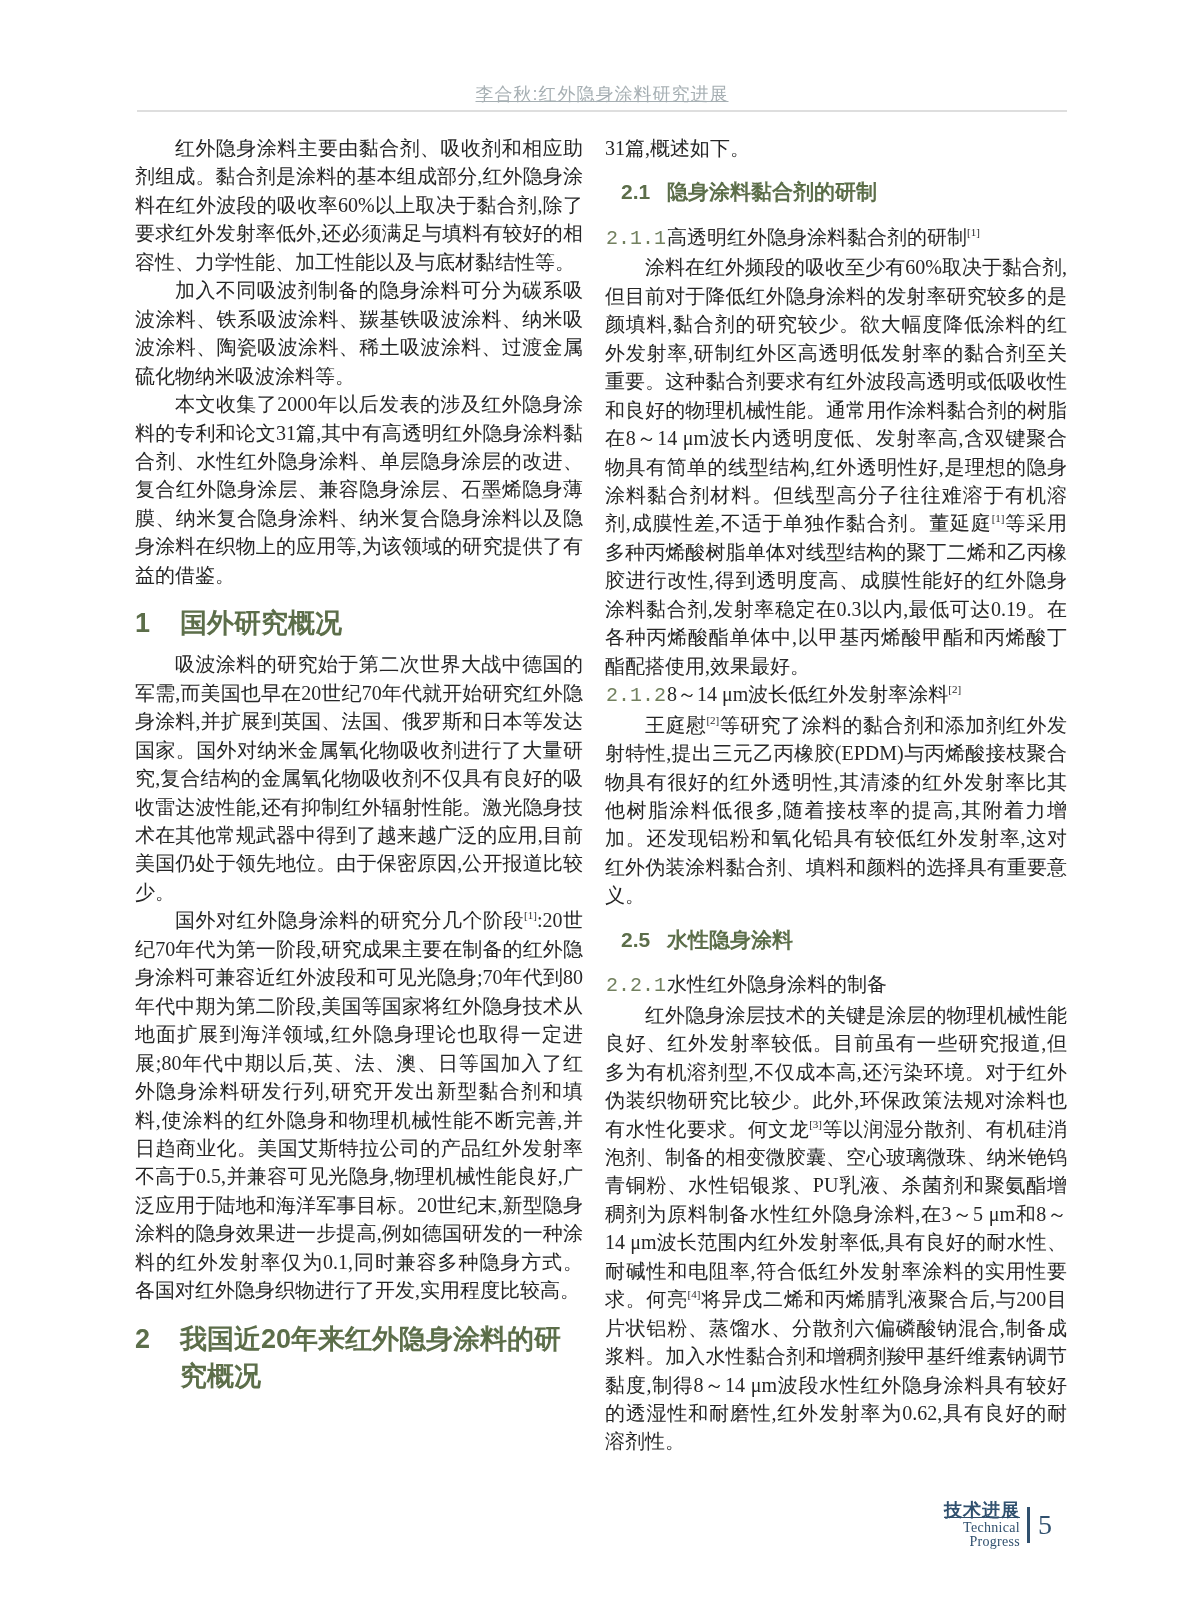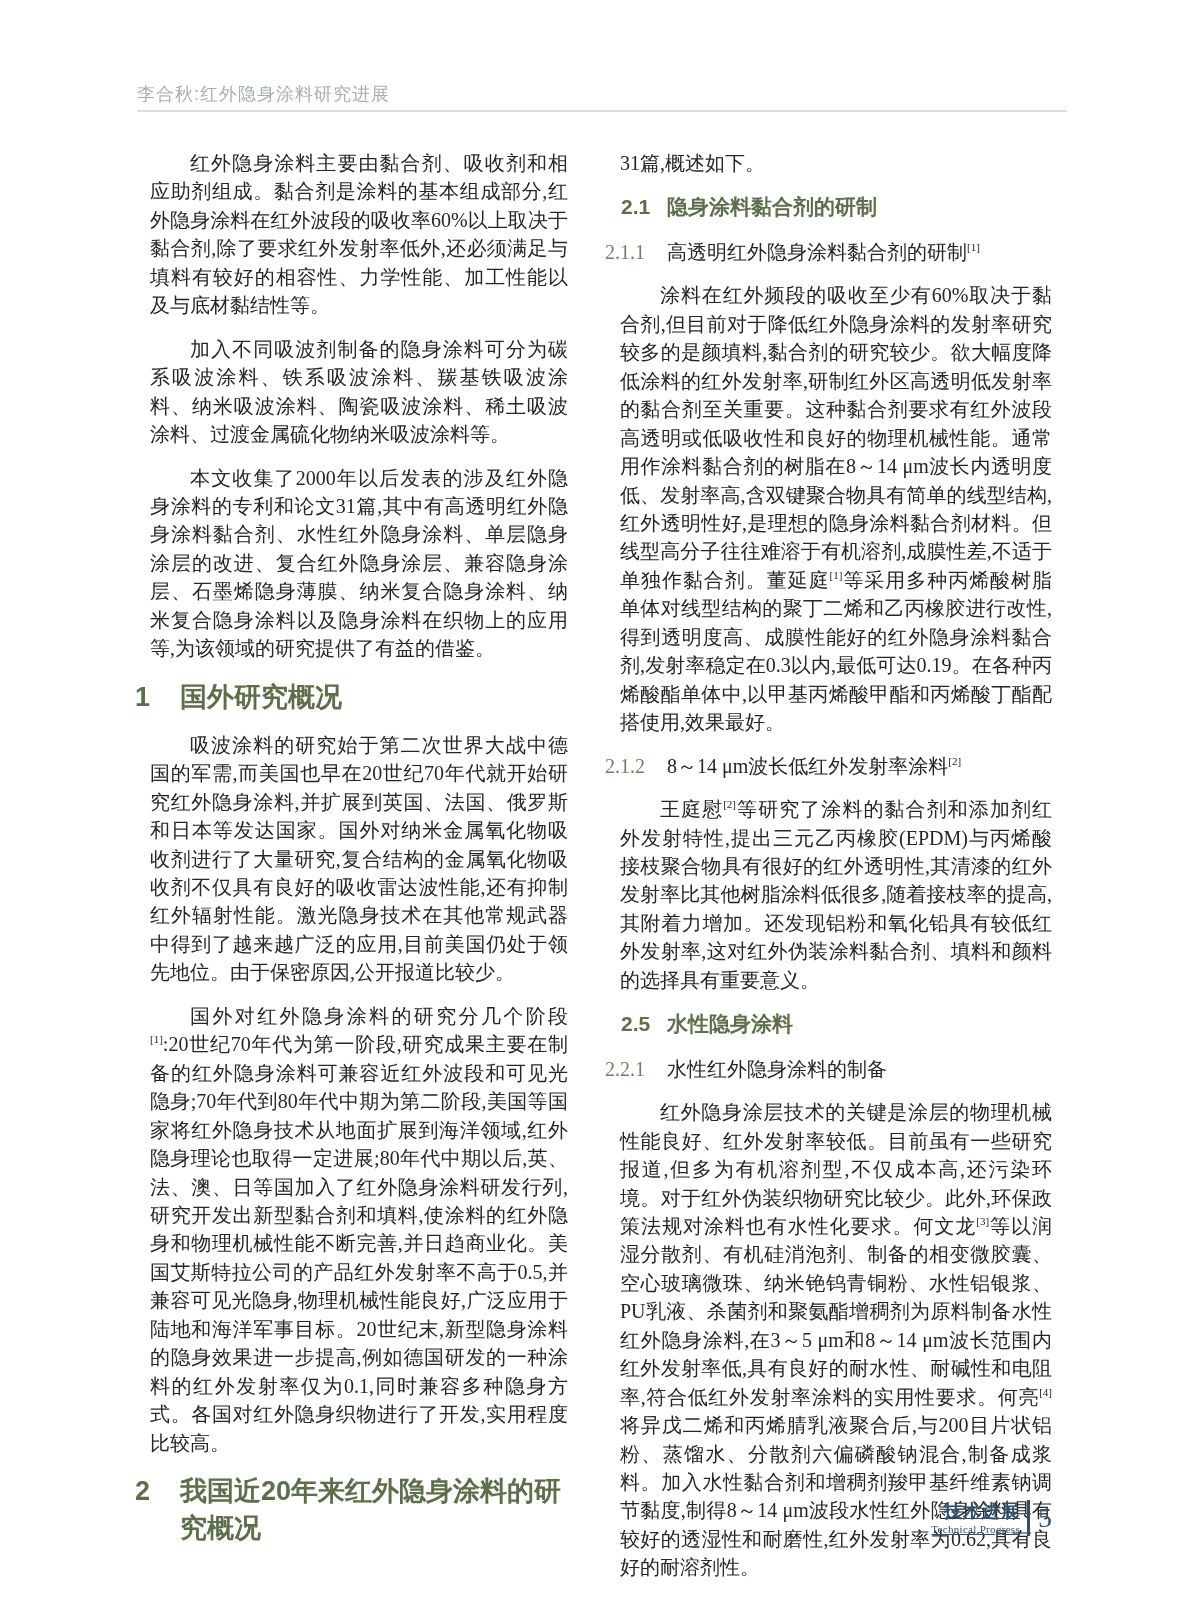--- a/index.html
+++ b/index.html
@@ -14,38 +14,39 @@
     position:relative;
     width:1187px;height:1600px;
     background:#ffffff;
     margin:0 auto;
     overflow:hidden;
     font-family:"Liberation Serif","DejaVu Serif",serif;
     color:var(--ink);
   }
   .running-title{
     position:absolute;top:82px;left:137px;width:930px;
-    text-align:left;
+    text-align:center;
     font-family:"Liberation Sans","DejaVu Sans",sans-serif;
     font-size:18px;letter-spacing:1px;
     color:var(--runhead);
+    text-decoration:underline;
   }
   .head-rule{
     position:absolute;top:110px;left:137px;width:930px;height:2px;
     background:#dedede;
   }
   .columns{
     position:absolute;top:134px;left:135px;width:932px;
     display:flex;gap:22px;
   }
   .col{min-width:0;}
   .col-left{width:448px;}
   .col-right{width:462px;}
   p.body{
-    margin:15px;
+    margin:0;
     font-size:20px;line-height:28.45px;
     text-align:justify;
     text-indent:2em;
   }
   p.body.noindent{text-indent:0;}
   sup{font-size:11px;line-height:0;vertical-align:super;}
   .h1{
     display:flex;
     font-family:"Liberation Sans","DejaVu Sans",sans-serif;
     font-weight:bold;font-size:27px;line-height:37px;
@@ -60,39 +61,39 @@
     color:var(--green);
   }
   .h2 .num{display:inline-block;min-width:46px;font-weight:bold;}
   .h3{
     margin:0;
     font-size:20px;line-height:28.45px;
     color:var(--ink);
   }
   .h3 .num{
     display:inline-block;min-width:62px;
-    font-family:Liberation Serif, serif;
+    font-family:Liberation Mono, monospace;
     color:var(--green-light);
+    text-align:center;
   }
   .footer{
     position:absolute;top:1500px;left:928px;
     display:flex;align-items:center;
   }
   .footer .label{width:92px;text-align:right;}
   .footer .cn{
     font-family:"Liberation Sans","DejaVu Sans",sans-serif;
     font-weight:bold;font-size:18px;line-height:21px;letter-spacing:1px;
     color:var(--navy);
     text-decoration:underline;
   }
   .footer .en{
     font-family:"Liberation Serif","DejaVu Serif",serif;
-    font-size:11px;line-height:14px;letter-spacing:0.3px;
+    font-size:14px;line-height:14px;letter-spacing:0.3px;
     color:var(--navy);
-    text-decoration:underline;
   }
   .footer .bar{
     width:3px;height:36px;background:var(--navy);
     margin:0 8px 0 7px;
   }
   .footer .pagenum{
     font-family:"Liberation Serif","DejaVu Serif",serif;
     font-size:28px;color:var(--navy);
     line-height:36px;
   }

